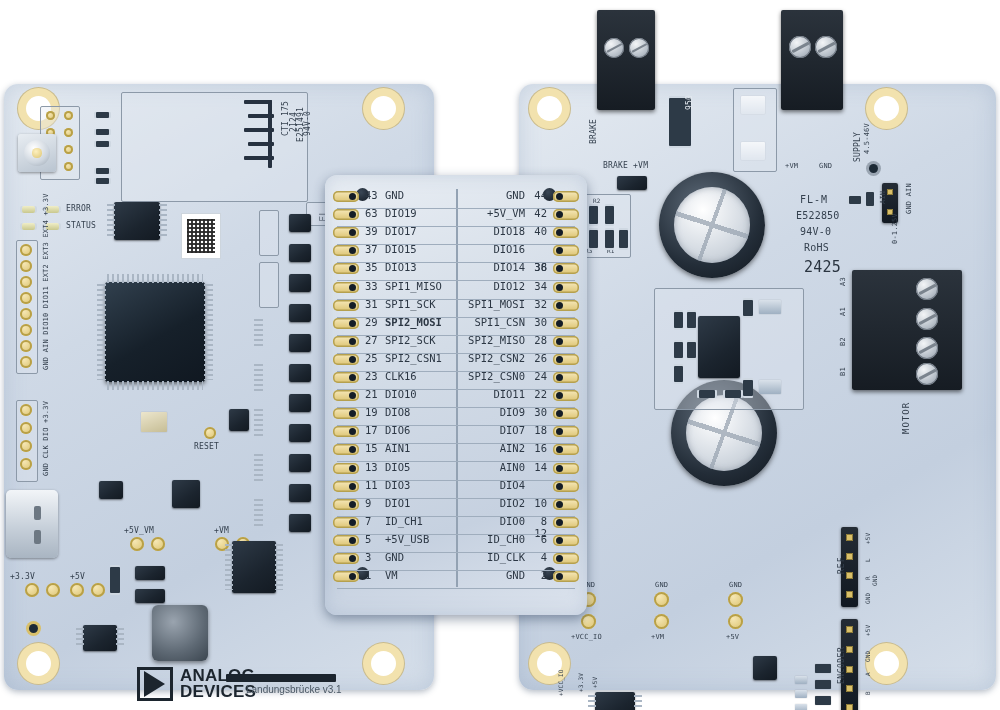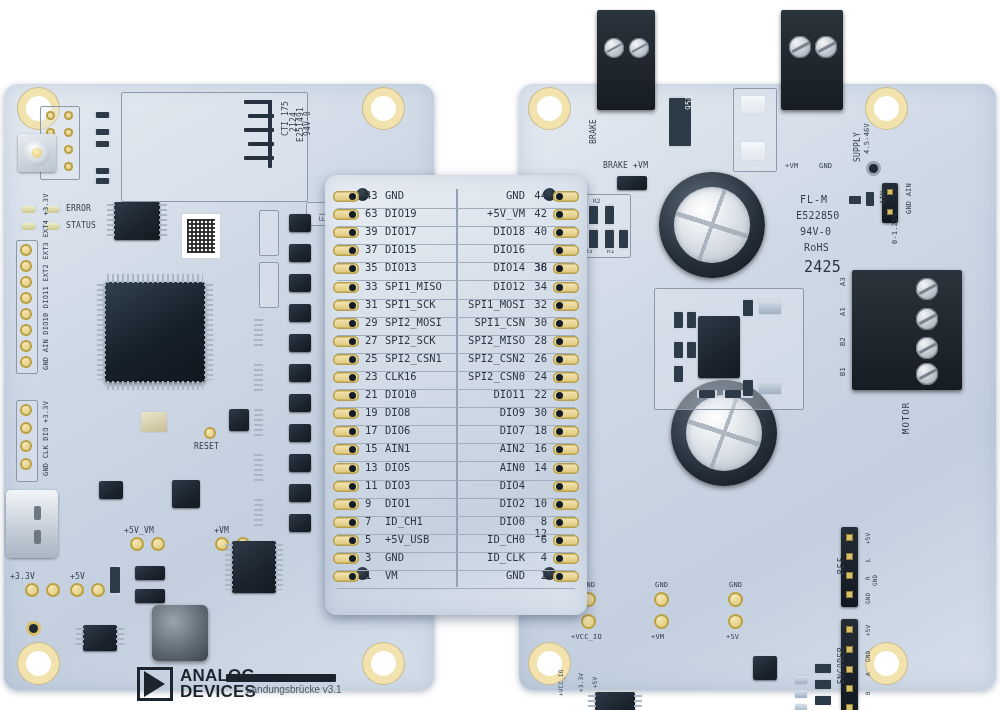--- a/index.html
+++ b/index.html
@@ -564,21 +564,21 @@
           <div class="pslot" style="right:8px;top:2px;">
             <div class="h" style="left:3px;"></div>
           </div>
           <div class="hline"></div>
         </div>
         <div class="prow" style="top: 140.7px;">
           <div class="pslot" style="left:8px;top:2px;">
             <div class="h" style="left:16px;"></div>
           </div>
           <div class="pnum" style="left:40px;top:0;">29</div>
-          <div class="pname" style="left:60px;top:0;">SPI2_MOSI</div>
+          <div class="pname" style="left:60px;top:0;font-weight:bold;">SPI2_MOSI</div>
           <div class="pname" style="right:62px;top:0;text-align:right;">SPI1_CSN</div>
           <div class="pnum" style="right:40px;top:0;text-align:right;width:18px;">30</div>
           <div class="pslot" style="right:8px;top:2px;">
             <div class="h" style="left:3px;"></div>
           </div>
           <div class="hline"></div>
         </div>
         <div class="prow" style="top: 158.8px;">
           <div class="pslot" style="left:8px;top:2px;">
             <div class="h" style="left:16px;"></div>

